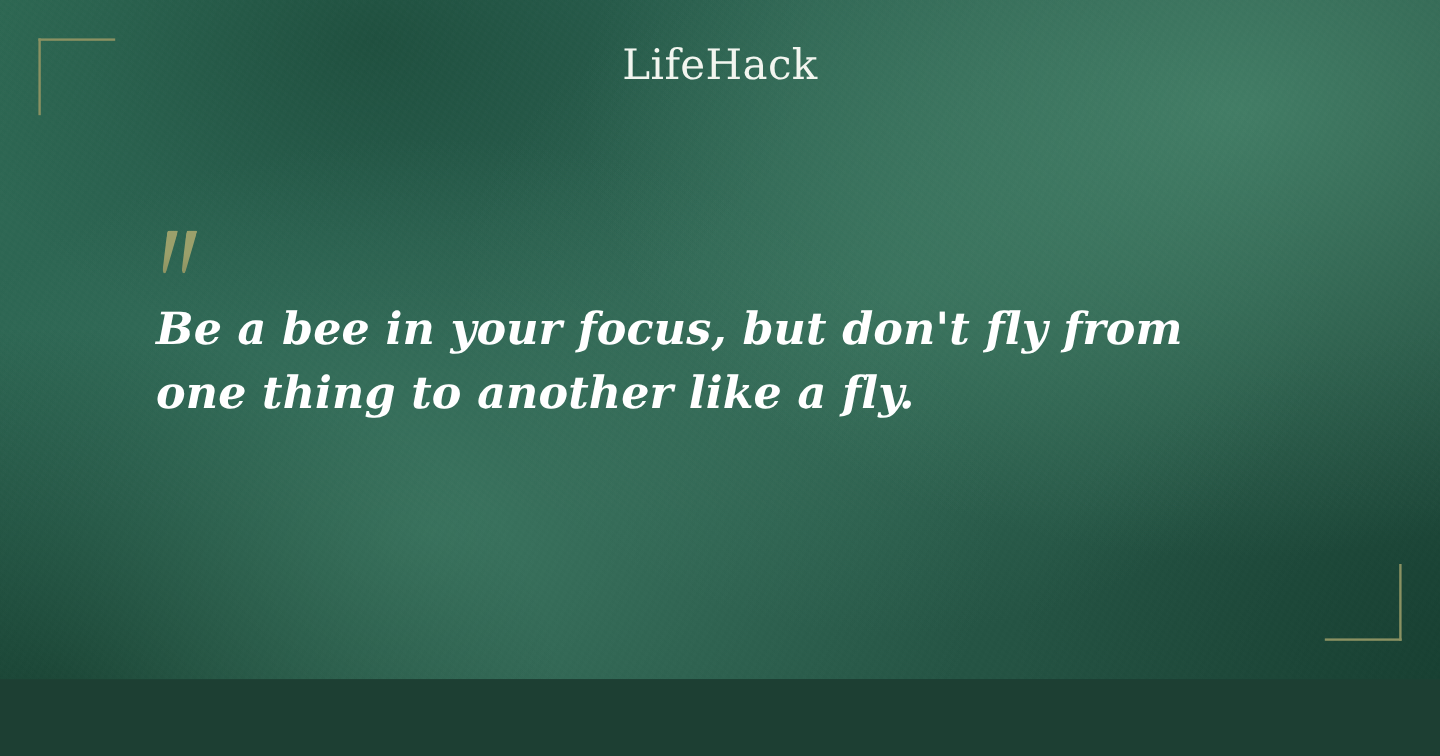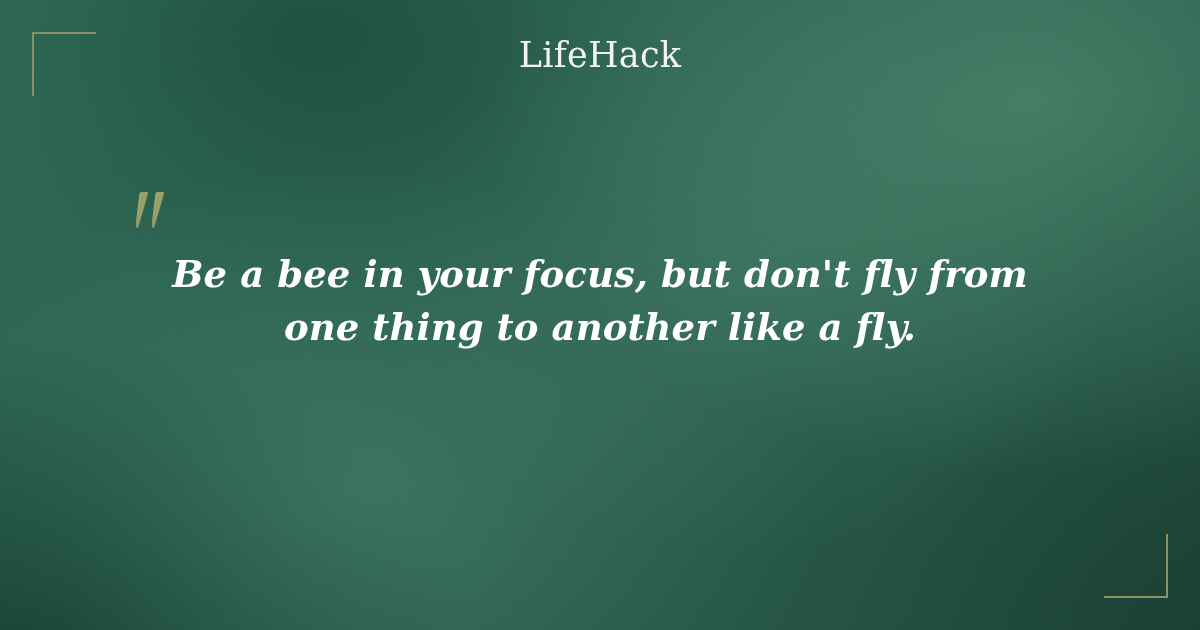--- a/index.html
+++ b/index.html
@@ -5,21 +5,21 @@
 <style>
   html, body {
     margin: 0;
     padding: 0;
     background: #1d3f33;
   }
 
   .card {
     position: relative;
     width: 1200px;
-    height: 630px;
+    height: 566px;
     overflow: hidden;
     font-family: "Liberation Serif", "DejaVu Serif", serif;
     background-color: #2c6250;
     background-image:
       radial-gradient(ellipse 760px 520px at 86% 16%,  rgba(92,160,130,0.52) 0%, rgba(92,160,130,0.22) 42%, rgba(92,160,130,0) 72%),
       radial-gradient(ellipse 620px 430px at 30% 78%,  rgba(84,150,122,0.40) 0%, rgba(84,150,122,0.14) 48%, rgba(84,150,122,0) 76%),
       radial-gradient(ellipse 520px 400px at 62% 44%,  rgba(78,146,118,0.30) 0%, rgba(78,146,118,0) 70%),
       radial-gradient(ellipse 560px 420px at 4% 104%,  rgba(16,52,38,0.78) 0%, rgba(16,52,38,0.30) 46%, rgba(16,52,38,0) 75%),
       radial-gradient(ellipse 520px 380px at 104% 100%, rgba(18,58,44,0.62) 0%, rgba(18,58,44,0.20) 50%, rgba(18,58,44,0) 78%),
       radial-gradient(ellipse 460px 330px at 26% 6%,   rgba(20,62,46,0.50) 0%, rgba(20,62,46,0.12) 52%, rgba(20,62,46,0) 80%),
@@ -86,21 +86,20 @@
     transform: skewX(-11deg);
     border-radius: 2px 2px 60% 60% / 2px 2px 100% 100%;
     clip-path: polygon(0 0, 100% 0, 62% 100%, 30% 100%);
   }
   .quote-mark .s1 { left: 4px; }
   .quote-mark .s2 { left: 20px; }
 
   .quote-text {
     margin: 0;
     padding-top: 58px;
-    text-align: center;
     color: #ffffff;
     font-family: "DejaVu Serif", "Liberation Serif", serif;
     font-style: italic;
     font-weight: 700;
     font-size: 37px;
     line-height: 1.42;
     letter-spacing: 0.1px;
   }
 </style>
 </head>

